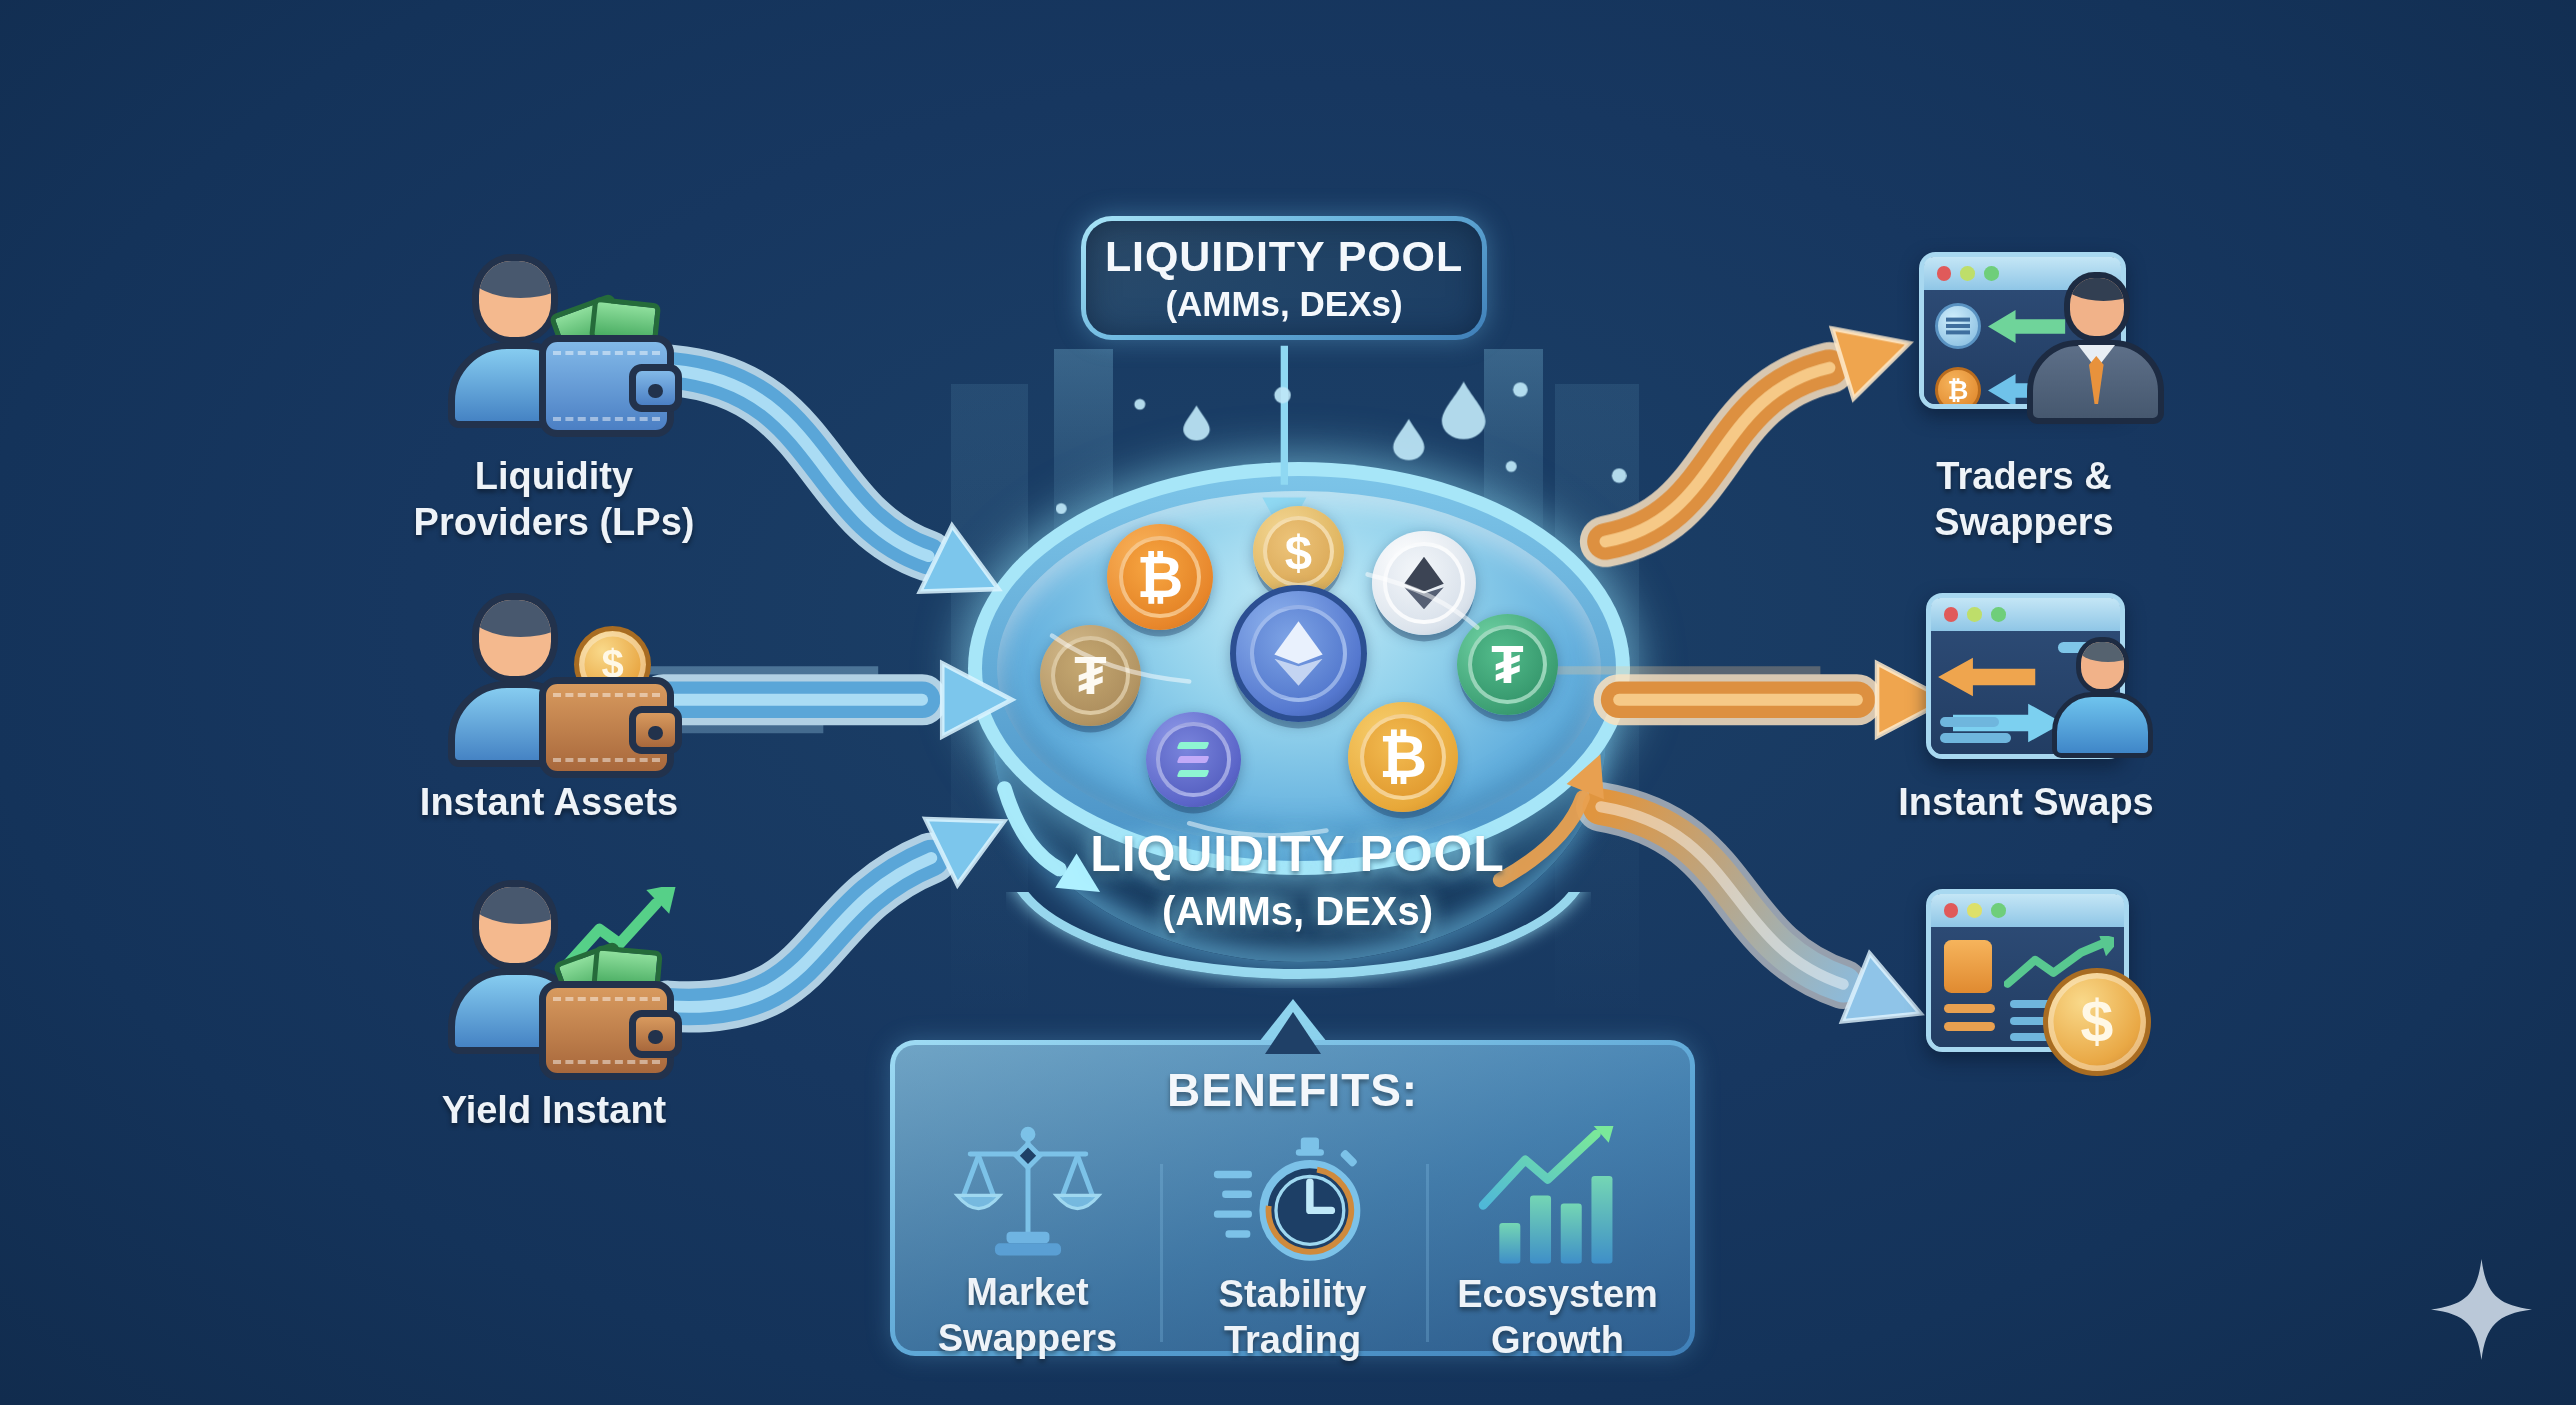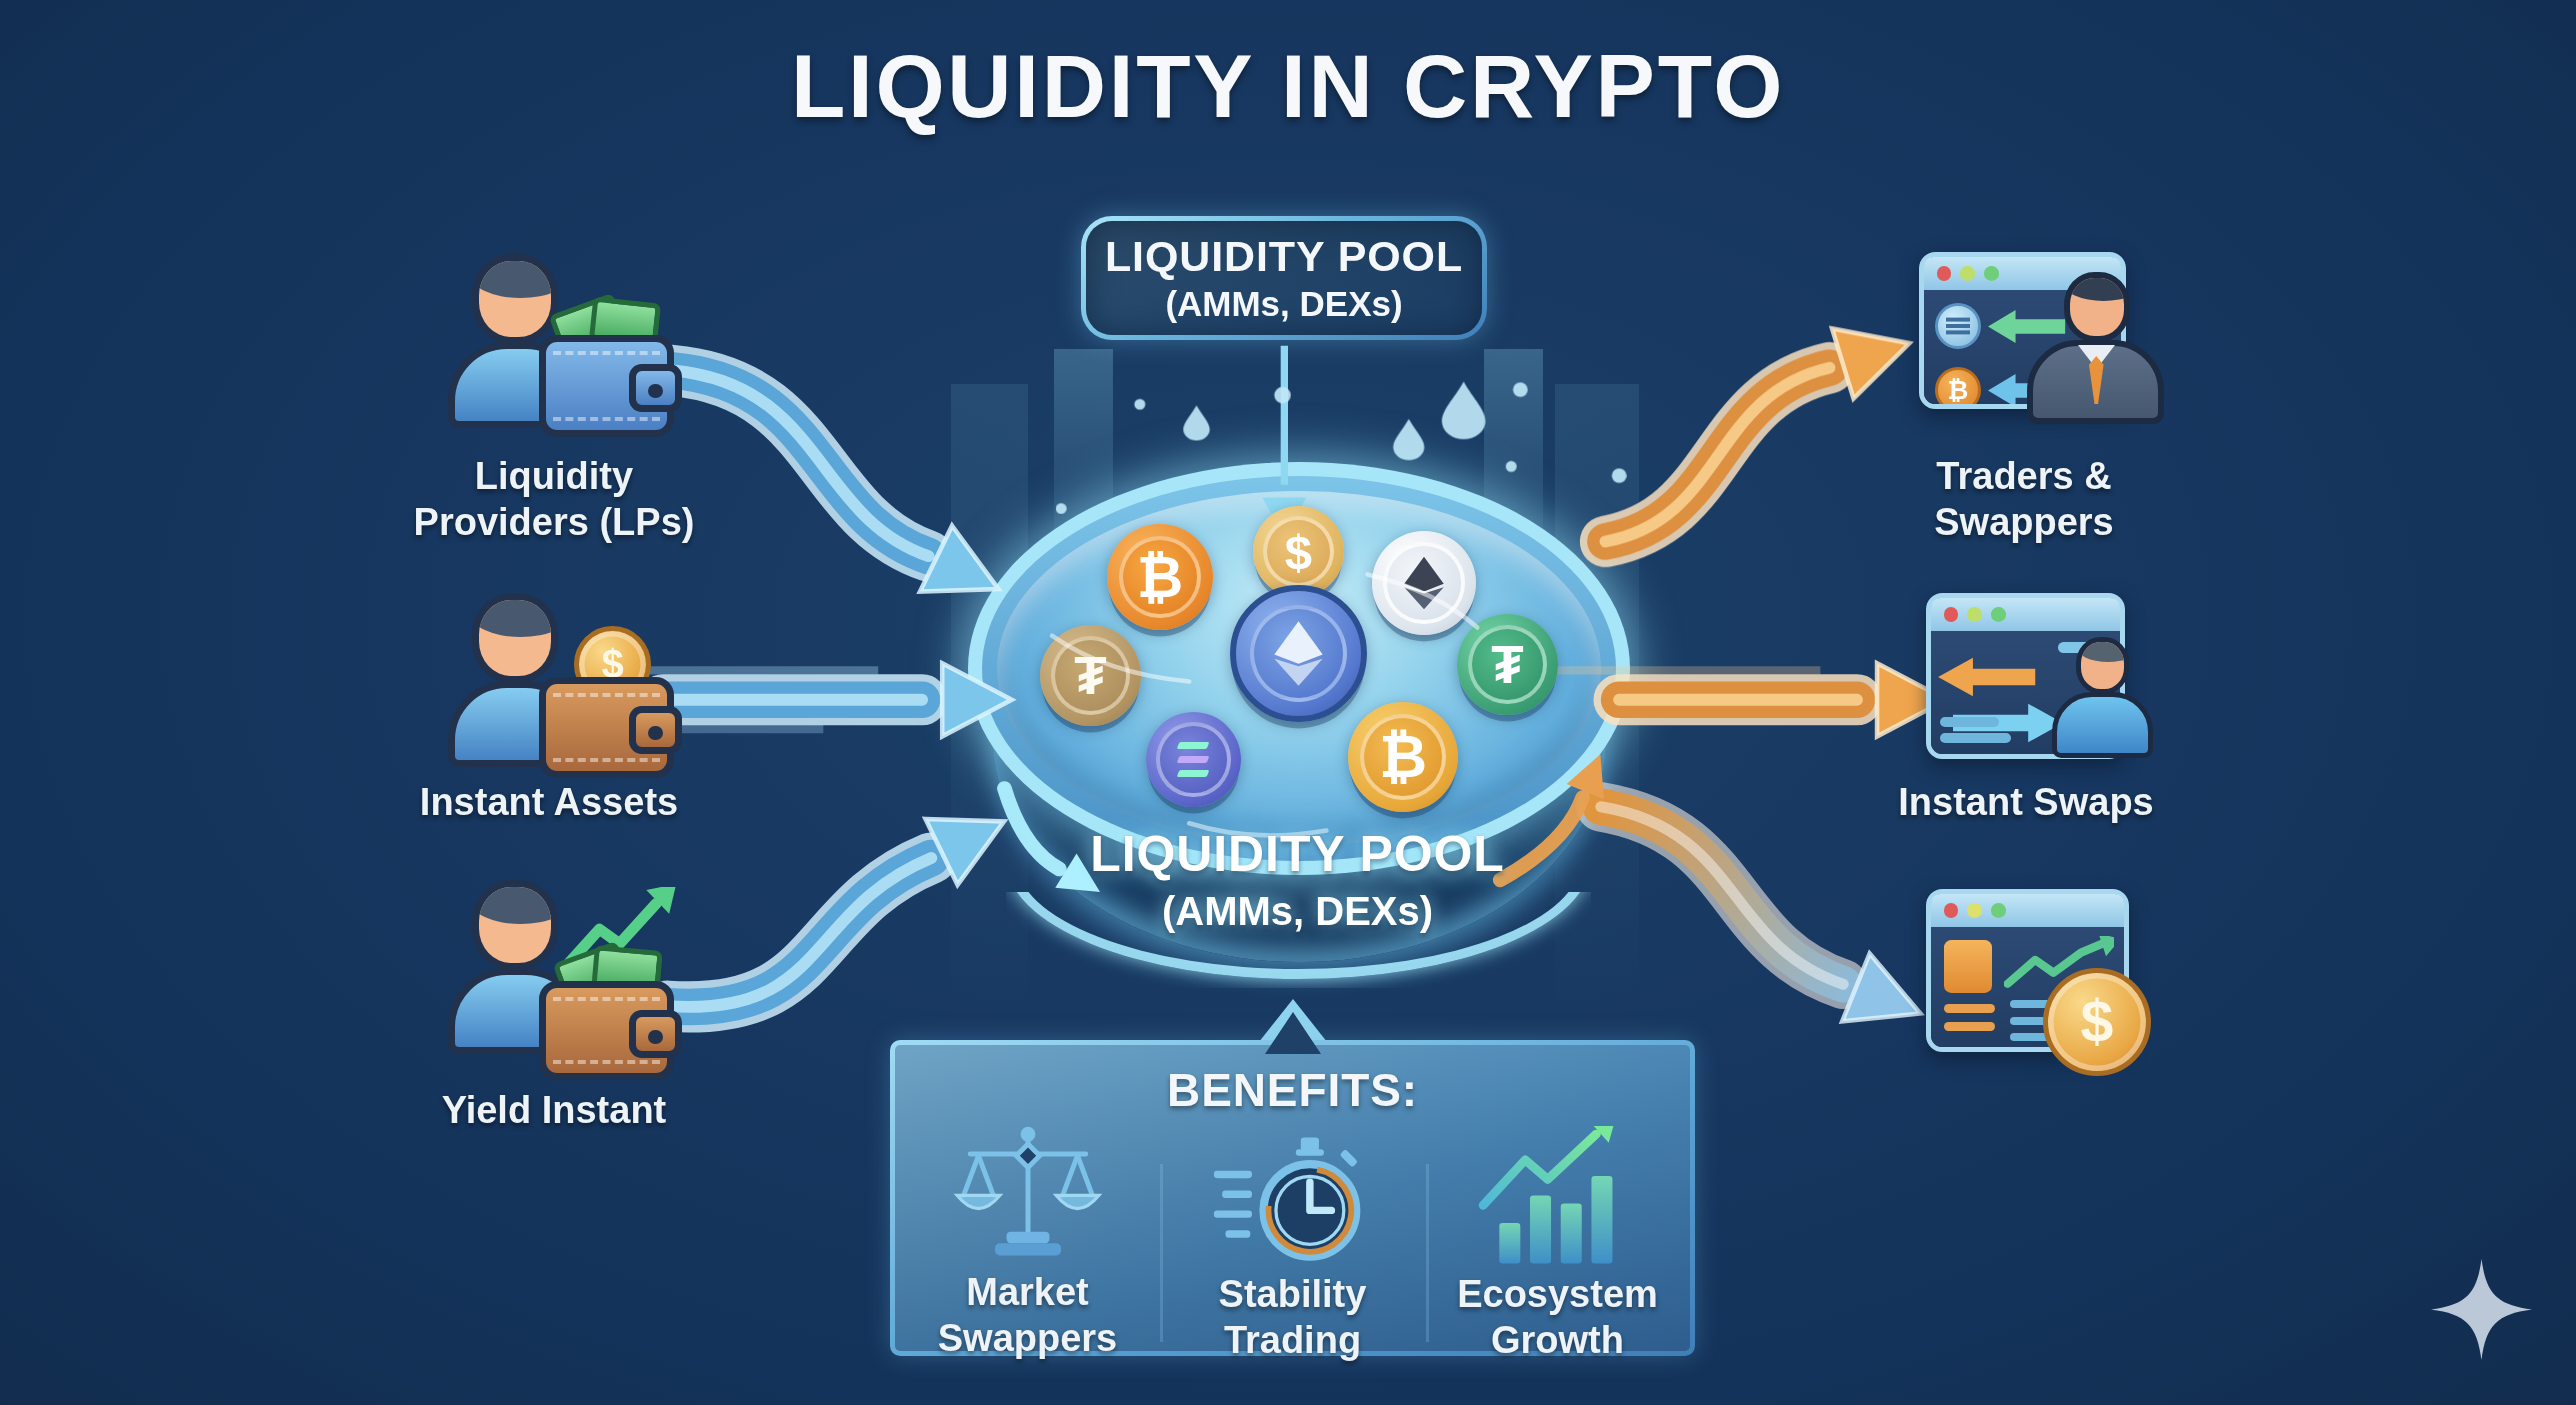--- a/index.html
+++ b/index.html
@@ -120,21 +120,21 @@
   .bman .tie{position:absolute;left:62px;top:84px;width:14.6px;height:48px;background:#e8923c;
     clip-path:polygon(50% 0,100% 18%,62% 100%,38% 100%,0 18%);z-index:2;}
   .sperson{position:absolute;width:101px;height:128px;z-index:4;}
   .sperson .h{position:absolute;left:24px;top:0;width:53px;height:57px;border-radius:46%;
     background:#f1b289;border:5.5px solid #1d2b42;overflow:hidden;}
   .sperson .hr{position:absolute;left:-5.5px;top:-11px;width:64px;height:31px;border-radius:50%;background:#55626f;}
   .sperson .b{position:absolute;left:0;top:55px;width:101px;height:66px;border-radius:40px 40px 9.1px 9.1px;
     border:5.5px solid #1d2b42;background:linear-gradient(180deg,#6fc4ee,#3f86c8);}
 
   
-  .benefits{left:890px;top:1040px;width:805px;height:316px;border-radius:10px;
+  .benefits{left:890px;top:1040px;width:805px;height:316px;border-radius:25px;
     border:5.5px solid transparent;
     background:linear-gradient(180deg, rgba(42,82,128,.40), rgba(26,56,96,.48)) padding-box,
                linear-gradient(160deg,#9fdcf4 0%, #5ca6d6 55%, #3f7fb8 100%) border-box;
     box-shadow:0 0 24px rgba(110,190,235,.28);z-index:7;}
   .benefits .b-title{text-align:center;margin-top:18.3px;color:#f3f7fb;font-size:46px;font-weight:800;
     letter-spacing:0.9px;text-shadow:0 2.7px 5.5px rgba(0,0,0,.4);}
   .b-cols{position:absolute;left:0;top:81px;width:100%;height:229px;display:flex;}
   .b-col{flex:1;display:flex;flex-direction:column;align-items:center;justify-content:flex-start;}
   .b-icon{height:139px;display:flex;align-items:flex-end;justify-content:center;}
   .b-label{margin-top:7.3px;color:#eef3f8;font-size:38px;font-weight:700;text-align:center;
@@ -145,21 +145,20 @@
   .notch-inner{left:1265px;top:1012px;width:0;height:0;z-index:8;
     border-left:28px solid transparent;border-right:28px solid transparent;border-bottom:42px solid #1f4067;}
 
   .sparkle{z-index:9;}
 </style>
 </head>
 <body>
 
 <div class="canvas">
 
-  <div class="abs title">LIQUIDITY IN CRYPTO</div>
 
   <div class="abs band" style="left:1054px;top:349px;width:59px;height:233px;"></div>
   <div class="abs band" style="left:1484px;top:349px;width:59px;height:233px;"></div>
   <div class="abs band faint" style="left:951px;top:384px;width:77px;height:640px;"></div>
   <div class="abs band faint" style="left:1555px;top:384px;width:84px;height:640px;"></div>
   <div class="abs pool-ambient"></div>
 
   <div class="abs top-box">
     <div class="l1">LIQUIDITY POOL</div>
     <div class="l2">(AMMs, DEXs)</div>

